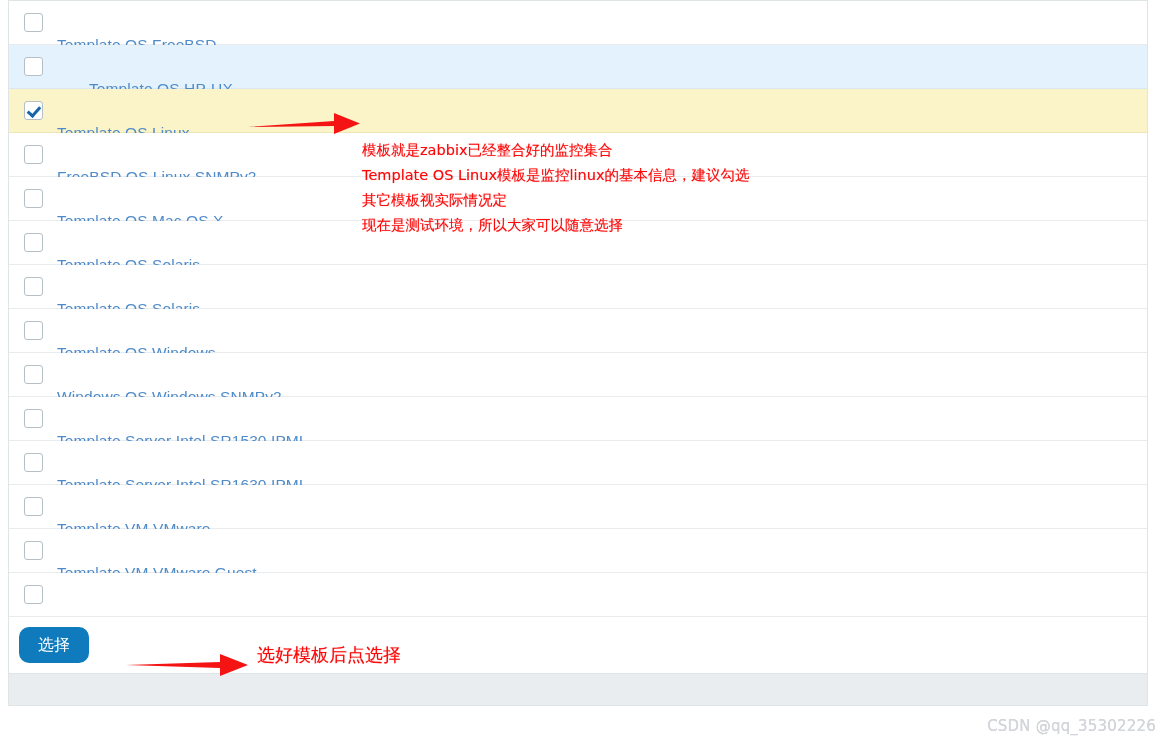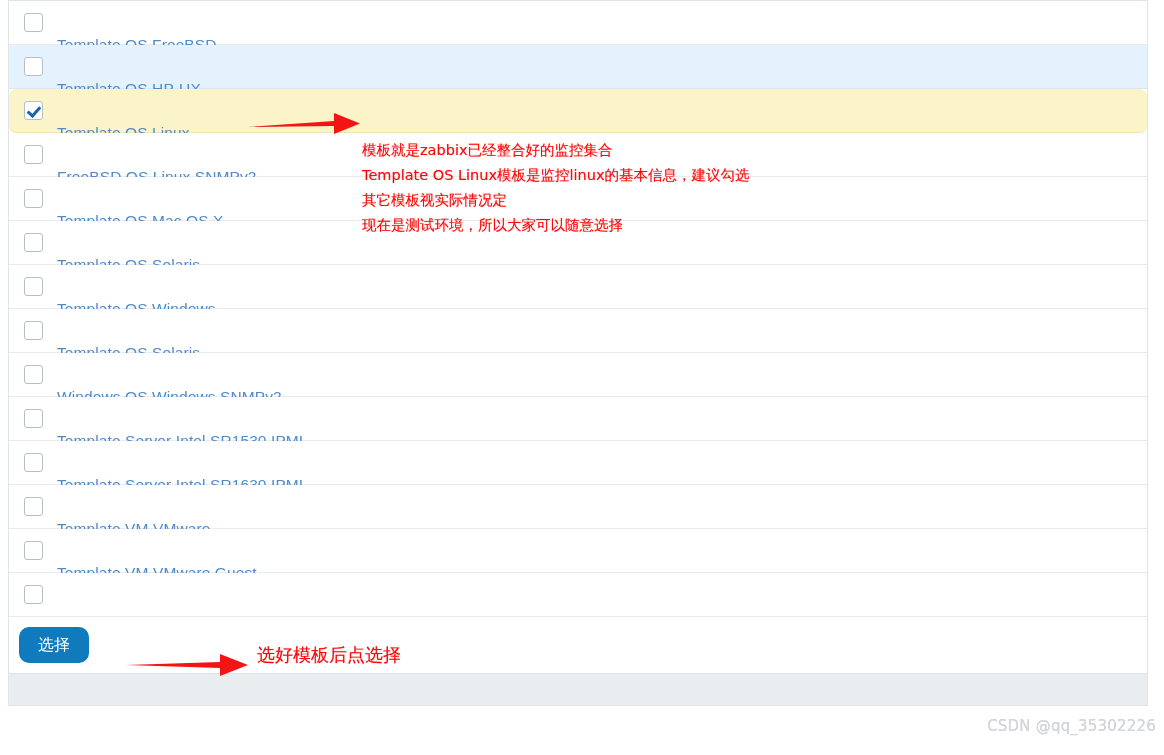--- a/index.html
+++ b/index.html
@@ -34,22 +34,22 @@
 
   .row {
     position: relative;
     height: 44px;
     display: flex;
     align-items: center;
     border-bottom: 1px solid #e8ecee;
     background: #ffffff;
     box-sizing: border-box;
   }
-  .row.hover   { background: #e3f2fd; border-bottom-color: #d8e7f2; }
-  .row.checked { background: #faf4c8; border-bottom-color: #eee6b4; border-radius: 7px; }
+  .row.hover   { background: #e3f2fd; border-bottom-color: #d8e7f2; gap: 32px; }
+  .row.checked { background: #faf4c8; border-bottom-color: #eee6b4; }
 
   .cb-cell {
     width: 48px;
     flex: 0 0 48px;
     display: flex;
     align-items: center;
     justify-content: center;
   }
 
   .cb {
@@ -187,27 +187,27 @@
         <div class="row">
           <div class="cb-cell">
             <span class="cb"></span>
           </div>
           <span class="tpl-name">Template OS Solaris</span>
         </div>
         <div class="row">
           <div class="cb-cell">
             <span class="cb"></span>
           </div>
+          <span class="tpl-name">Template OS Solaris</span>
+        </div>
+        <div class="row">
+          <div class="cb-cell">
+            <span class="cb"></span>
+          </div>
           <span class="tpl-name">Template OS Windows</span>
-        </div>
-        <div class="row">
-          <div class="cb-cell">
-            <span class="cb"></span>
-          </div>
-          <span class="tpl-name">Template OS Solaris</span>
         </div>
         <div class="row">
           <div class="cb-cell">
             <span class="cb"></span>
           </div>
           <span class="tpl-name">Windows OS Windows SNMPv2</span>
         </div>
         <div class="row">
           <div class="cb-cell">
             <span class="cb"></span>

